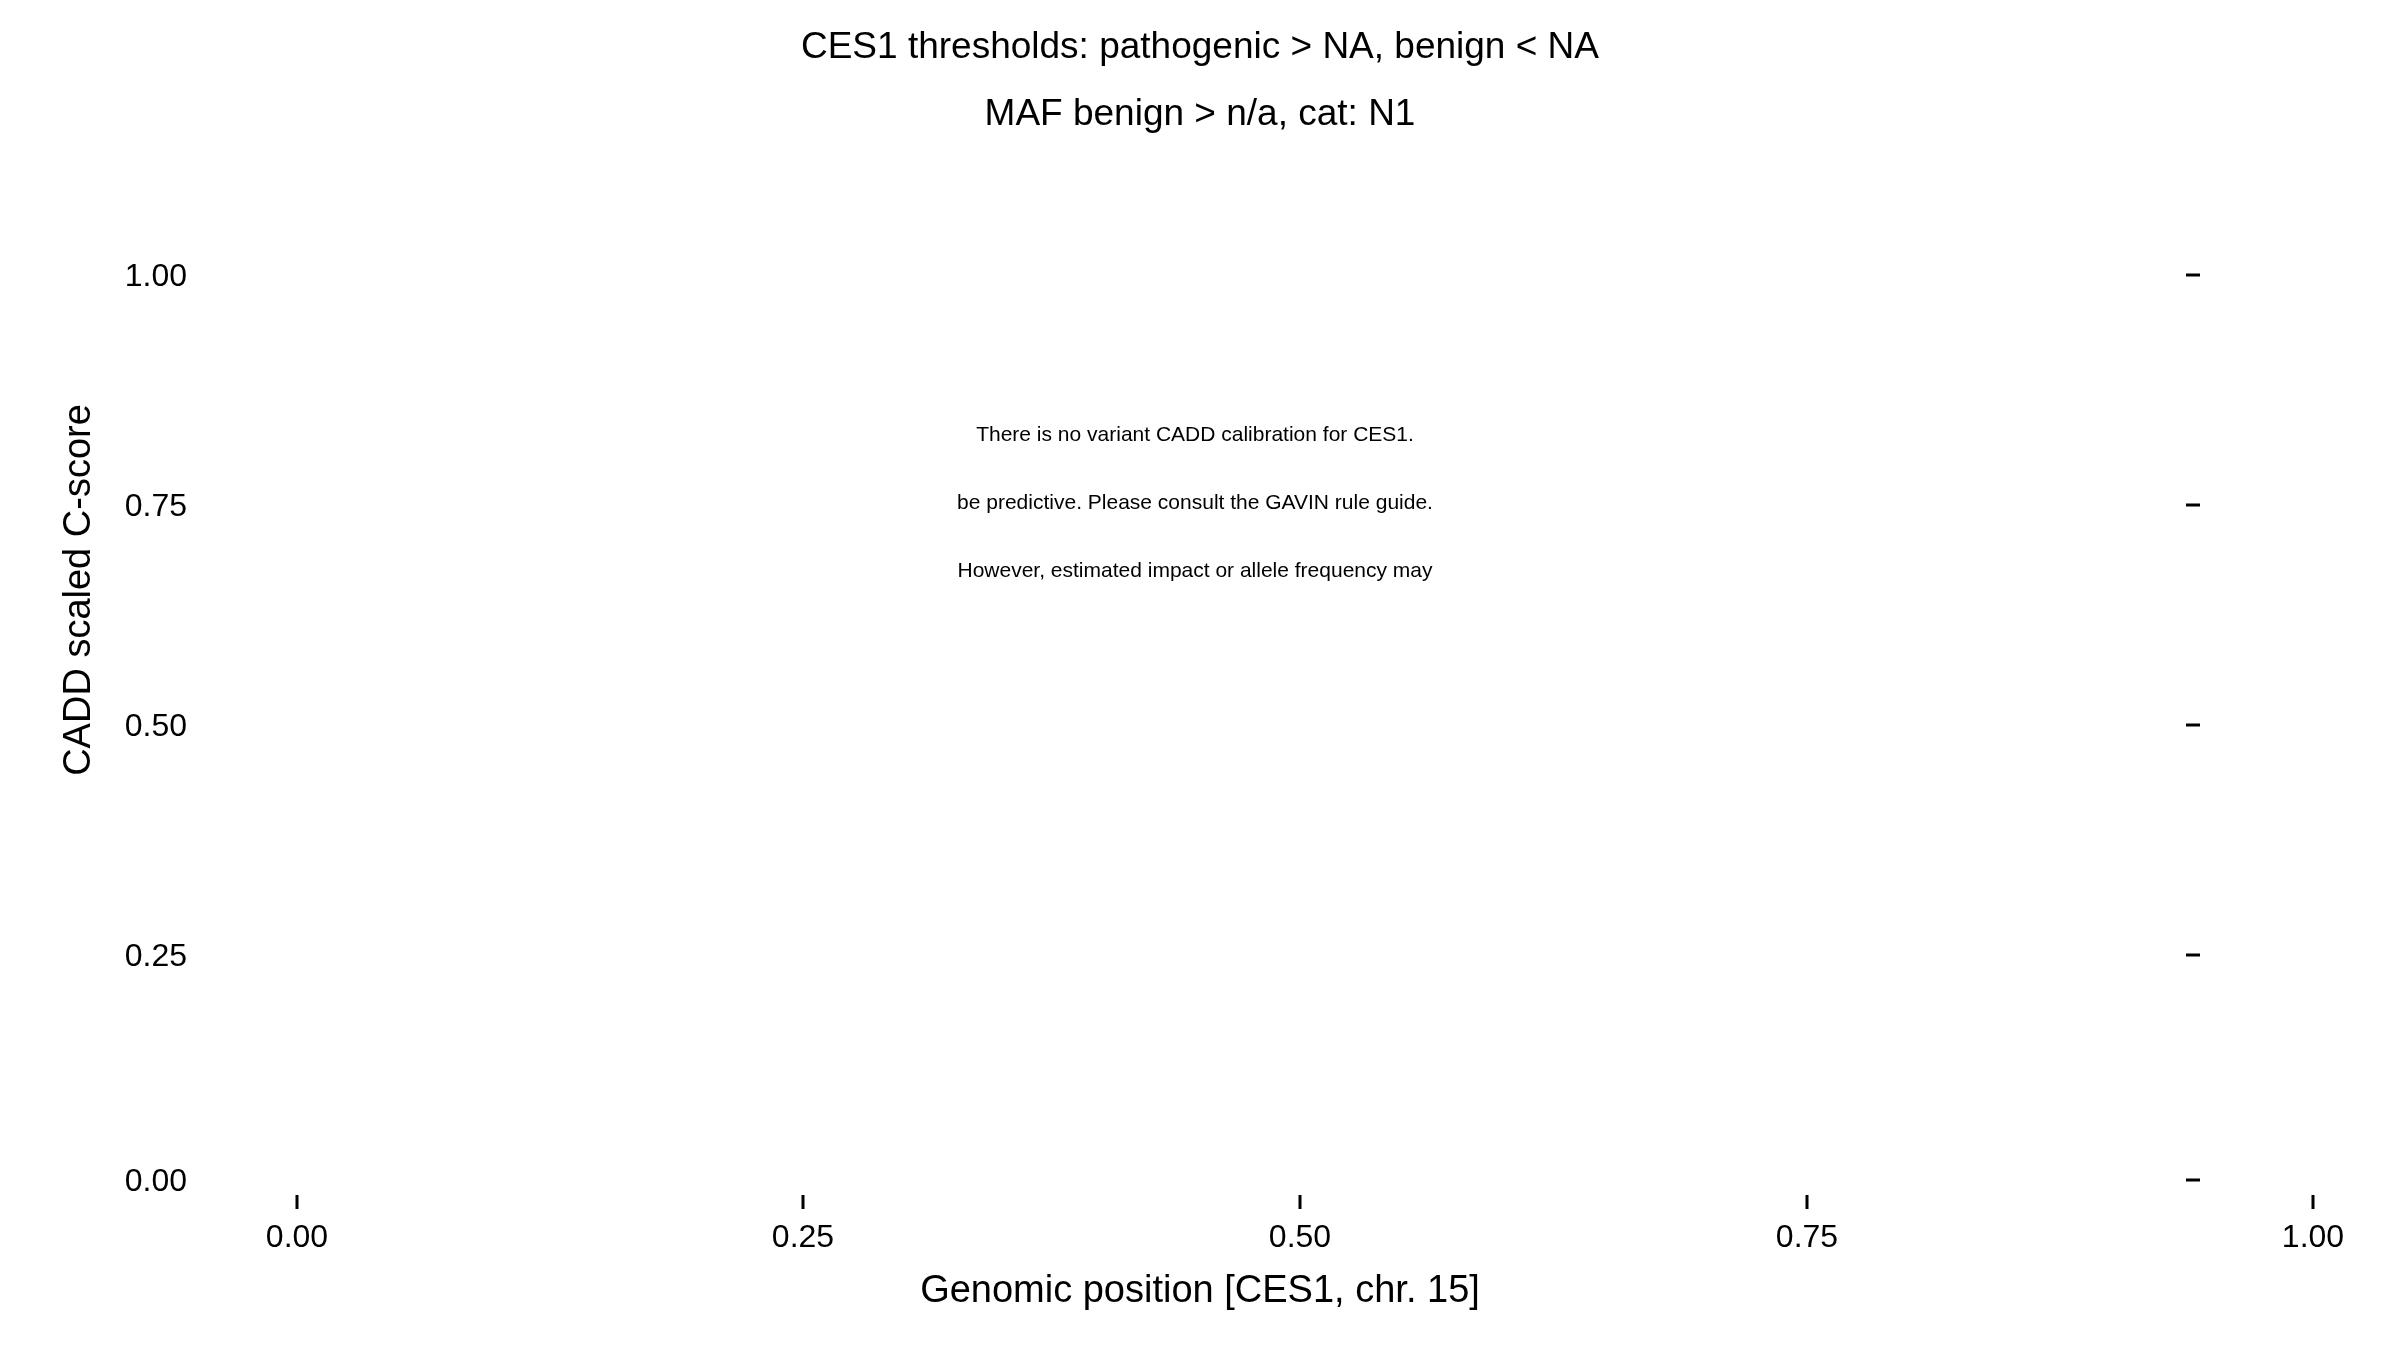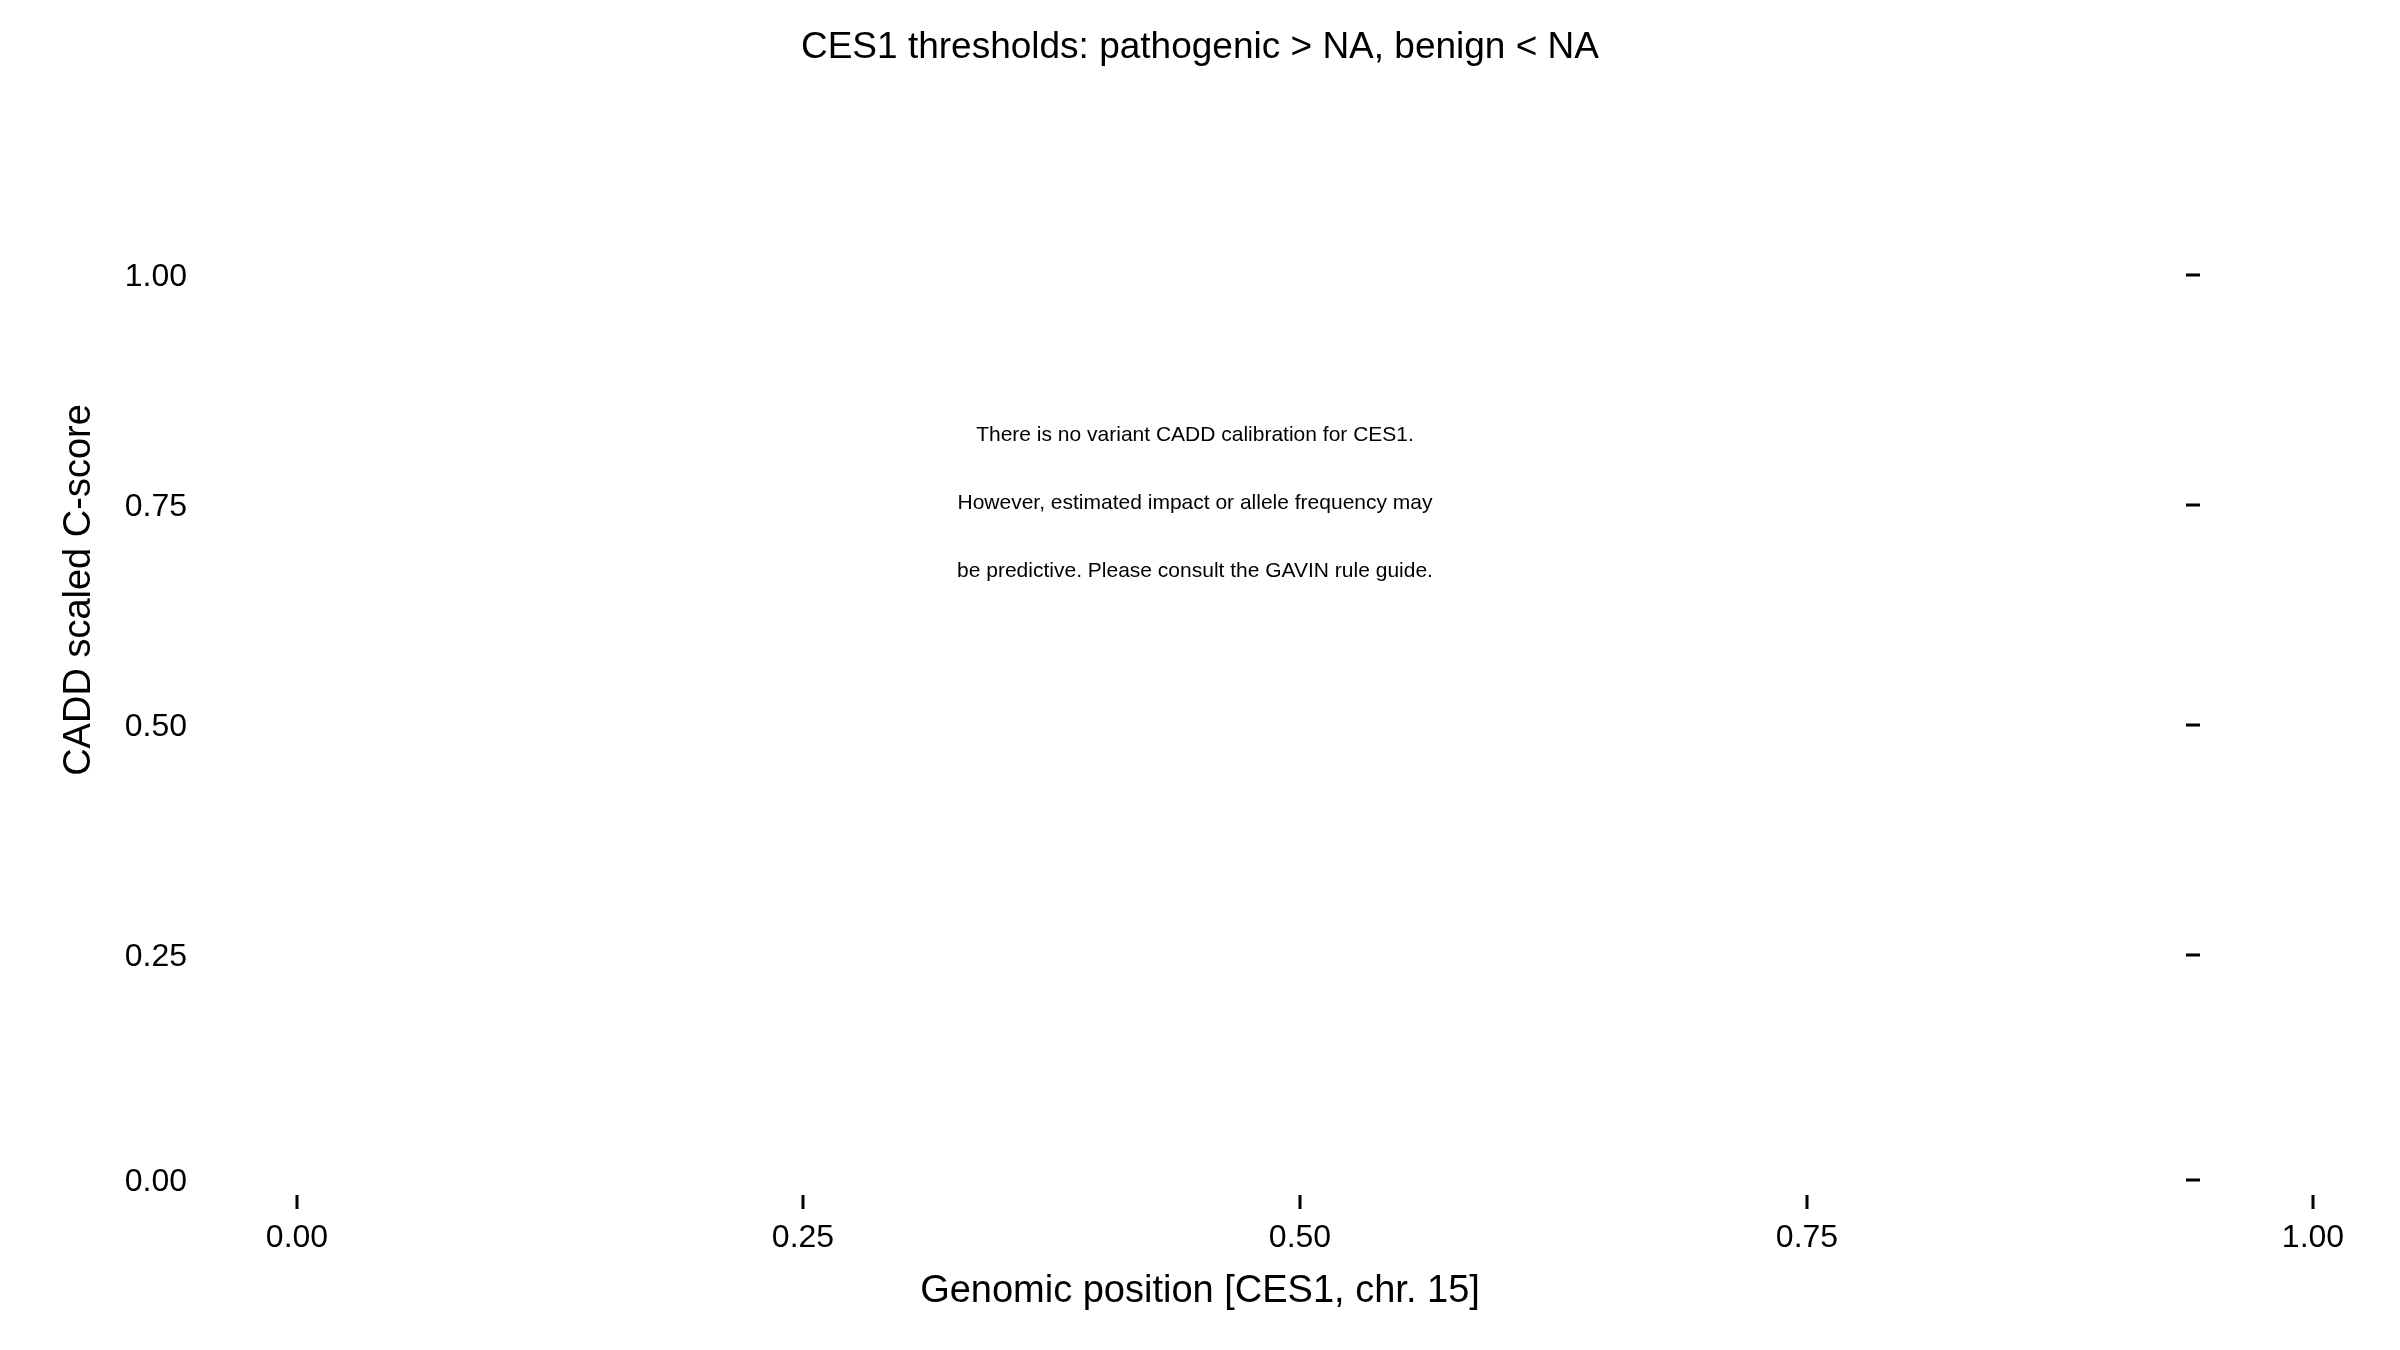--- a/index.html
+++ b/index.html
@@ -103,20 +103,21 @@
     white-space: pre;
   }
 </style>
 </head>
 <body>
 
 <div id="plot">
 
   <div class="title-block">
     <div class="title-line">CES1 thresholds: pathogenic &gt; NA, benign &lt; NA</div>
+    <div class="title-line">MAF benign &gt; n/a, cat: N1</div>
   </div>
 
   <div class="ylab">CADD scaled C-score</div>
 
   <div class="ytick" style="top:275px;">1.00</div>
   <div class="ytickmark" style="left:2186px; top:275px;"></div>
 
   <div class="ytick" style="top:505px;">0.75</div>
   <div class="ytickmark" style="left:2186px; top:505px;"></div>
 
@@ -139,19 +140,19 @@
   <div class="xtick" style="left:1300px;">0.50</div>
 
   <div class="xtickmark" style="left:1807px;"></div>
   <div class="xtick" style="left:1807px;">0.75</div>
 
   <div class="xtickmark" style="left:2313px;"></div>
   <div class="xtick" style="left:2313px;">1.00</div>
 
   <div class="annotation">
     <div class="annotation-line">There is no variant CADD calibration for CES1.</div>
+    <div class="annotation-line">be predictive. Please consult the GAVIN rule guide.</div>
     <div class="annotation-line">However, estimated impact or allele frequency may</div>
-    <div class="annotation-line">be predictive. Please consult the GAVIN rule guide.</div>
   </div>
 
   <div class="xlab">Genomic position [CES1, chr. 15]</div>
 
 </div>
 
 </body></html>

